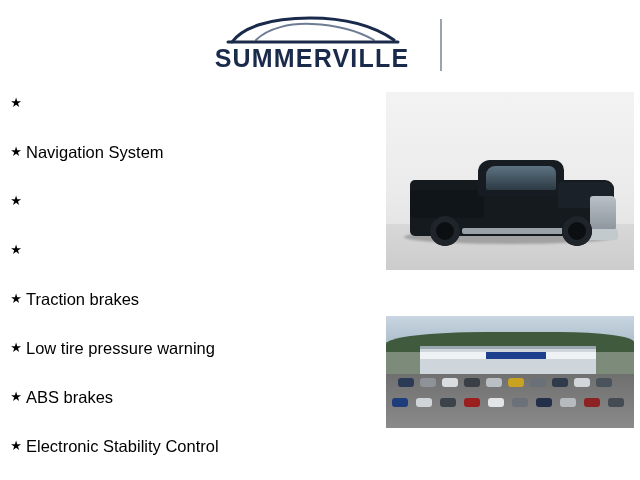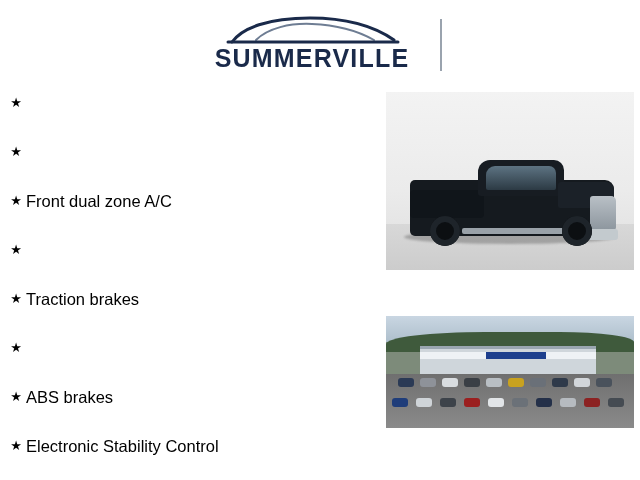--- a/index.html
+++ b/index.html
@@ -330,38 +330,39 @@
   </div>
 
   <div class="features">
 
     <div class="feature-row">
       <span class="bullet-star">★</span>
     </div>
 
     <div class="feature-row">
       <span class="bullet-star">★</span>
-    </div>
-
-    <div class="feature-row">
-      <span class="bullet-star">★</span>
-      <span class="feature-label">Front dual zone A/C</span>
+      <span class="feature-label">Navigation System</span>
+    </div>
+
+    <div class="feature-row">
+      <span class="bullet-star">★</span>
     </div>
 
     <div class="feature-row">
       <span class="bullet-star">★</span>
     </div>
 
     <div class="feature-row">
       <span class="bullet-star">★</span>
       <span class="feature-label">Traction brakes</span>
     </div>
 
     <div class="feature-row">
       <span class="bullet-star">★</span>
+      <span class="feature-label">Low tire pressure warning</span>
     </div>
 
     <div class="feature-row">
       <span class="bullet-star">★</span>
       <span class="feature-label">ABS brakes</span>
     </div>
 
     <div class="feature-row">
       <span class="bullet-star">★</span>
       <span class="feature-label">Electronic Stability Control</span>

